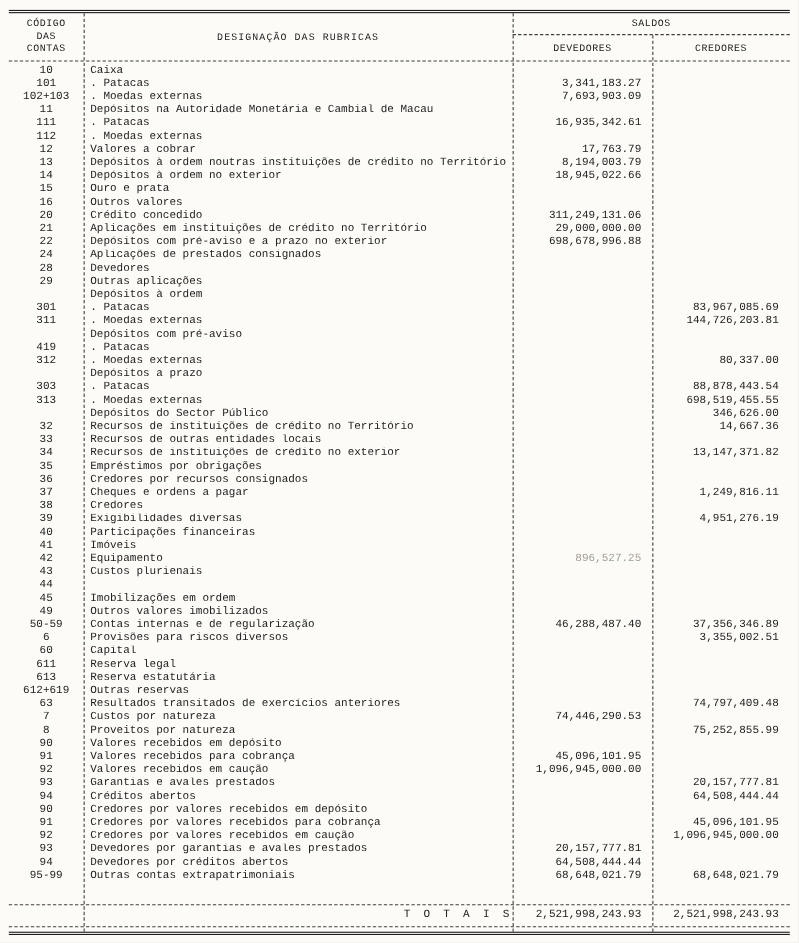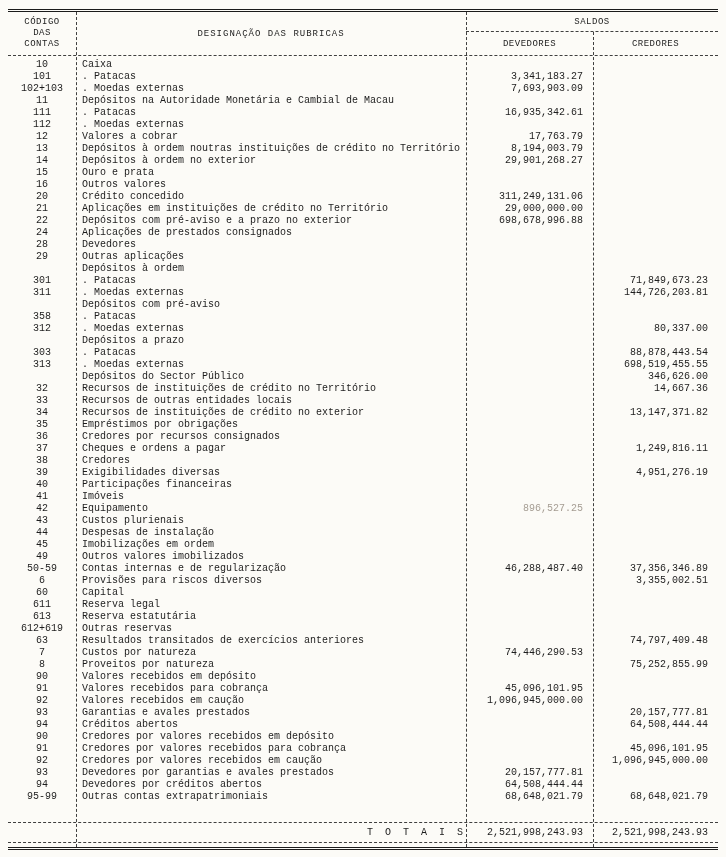--- a/index.html
+++ b/index.html
@@ -127,21 +127,21 @@
   <div class="row">
     <div class="cell code">13</div>
     <div class="cell desig">Depósitos à ordem noutras instituições de crédito no Território</div>
     <div class="cell dev">8,194,003.79</div>
     <div class="cell cred"></div>
   </div>
 
   <div class="row">
     <div class="cell code">14</div>
     <div class="cell desig">Depósitos à ordem no exterior</div>
-    <div class="cell dev">29,901,268.27</div>
+    <div class="cell dev">18,945,022.66</div>
     <div class="cell cred"></div>
   </div>
 
   <div class="row">
     <div class="cell code">15</div>
     <div class="cell desig">Ouro e prata</div>
     <div class="cell dev"></div>
     <div class="cell cred"></div>
   </div>
 
@@ -199,39 +199,39 @@
     <div class="cell code"></div>
     <div class="cell desig">Depósitos à ordem</div>
     <div class="cell dev"></div>
     <div class="cell cred"></div>
   </div>
 
   <div class="row">
     <div class="cell code">301</div>
     <div class="cell desig">. Patacas</div>
     <div class="cell dev"></div>
-    <div class="cell cred">71,849,673.23</div>
+    <div class="cell cred">83,967,085.69</div>
   </div>
 
   <div class="row">
     <div class="cell code">311</div>
     <div class="cell desig">. Moedas externas</div>
     <div class="cell dev"></div>
     <div class="cell cred">144,726,203.81</div>
   </div>
 
   <div class="row">
     <div class="cell code"></div>
     <div class="cell desig">Depósitos com pré-aviso</div>
     <div class="cell dev"></div>
     <div class="cell cred"></div>
   </div>
 
   <div class="row">
-    <div class="cell code">358</div>
+    <div class="cell code">419</div>
     <div class="cell desig">. Patacas</div>
     <div class="cell dev"></div>
     <div class="cell cred"></div>
   </div>
 
   <div class="row">
     <div class="cell code">312</div>
     <div class="cell desig">. Moedas externas</div>
     <div class="cell dev"></div>
     <div class="cell cred">80,337.00</div>
@@ -344,21 +344,20 @@
 
   <div class="row">
     <div class="cell code">43</div>
     <div class="cell desig">Custos plurienais</div>
     <div class="cell dev"></div>
     <div class="cell cred"></div>
   </div>
 
   <div class="row">
     <div class="cell code">44</div>
-    <div class="cell desig">Despesas de instalação</div>
     <div class="cell dev"></div>
     <div class="cell cred"></div>
   </div>
 
   <div class="row">
     <div class="cell code">45</div>
     <div class="cell desig">Imobilizações em ordem</div>
     <div class="cell dev"></div>
     <div class="cell cred"></div>
   </div>

